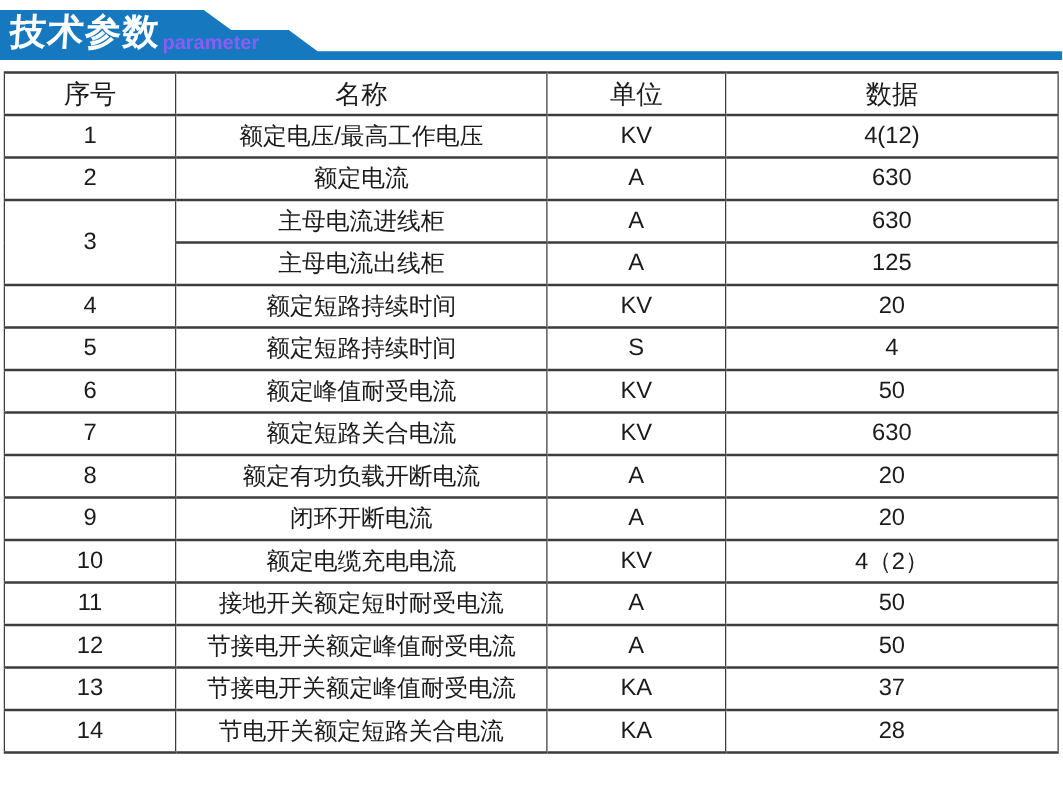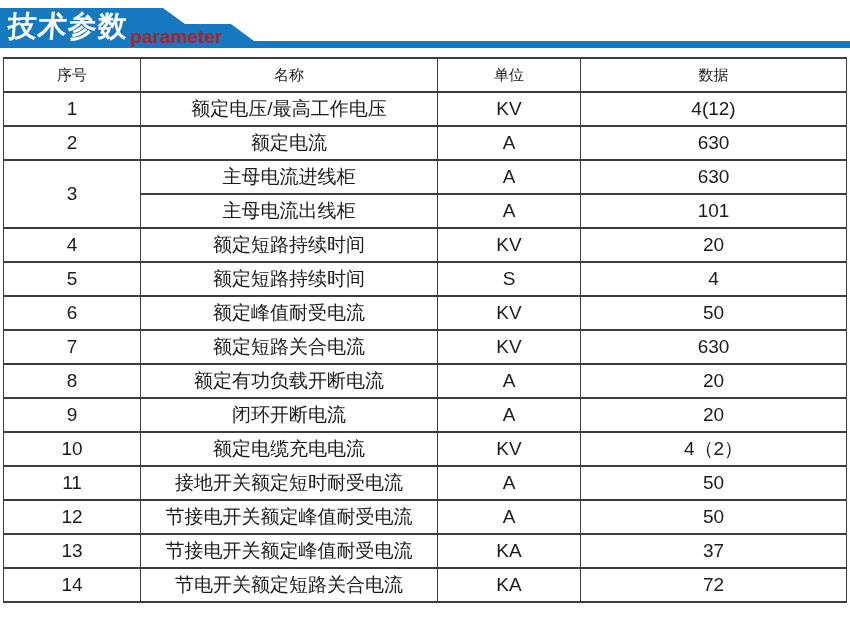--- a/index.html
+++ b/index.html
@@ -25,22 +25,22 @@
     color: #ffffff;
     font-size: 29px;
     font-weight: bold;
     letter-spacing: 1px;
     transform: skewX(-4deg);
     line-height: 36px;
     white-space: nowrap;
   }
   .banner-subtitle {
     position: absolute; left: 130px; top: 26px;
-    color: #b91c1c;
-    font-size: 19px;
+    color: #8b5cf6;
+    font-size: 16px;
     font-weight: bold;
     white-space: nowrap;
     text-align: right;
   }
   
   .table-wrap { margin: 9px 3px 0 3px; }
   table {
     border-collapse: collapse;
     table-layout: fixed;
     width: 843px;
@@ -57,21 +57,21 @@
     text-align: center;
     vertical-align: middle;
     color: #1b1b1b;
     font-size: 19px;
     font-weight: normal;
     height: 34px;
     padding: 0 4px;
     white-space: nowrap;
     overflow: hidden;
   }
-  thead th { font-size: 15px; }
+  thead th { font-size: 21px; }
 </style>
 </head>
 <body>
 
 <div class="banner">
   <div class="banner-shape"></div>
   <div class="banner-title">技术参数</div>
   <div class="banner-subtitle">parameter</div>
 </div>
 
@@ -106,21 +106,21 @@
         </tr>
         <tr>
           <td rowspan="2">3</td>
           <td>主母电流进线柜</td>
           <td>A</td>
           <td>630</td>
         </tr>
         <tr>
           <td>主母电流出线柜</td>
           <td>A</td>
-          <td>101</td>
+          <td>125</td>
         </tr>
         <tr>
           <td>4</td>
           <td>额定短路持续时间</td>
           <td>KV</td>
           <td>20</td>
         </tr>
         <tr>
           <td>5</td>
           <td>额定短路持续时间</td>
@@ -172,17 +172,17 @@
         <tr>
           <td>13</td>
           <td>节接电开关额定峰值耐受电流</td>
           <td>KA</td>
           <td>37</td>
         </tr>
         <tr>
           <td>14</td>
           <td>节电开关额定短路关合电流</td>
           <td>KA</td>
-          <td>72</td>
+          <td>28</td>
         </tr>
       </tbody>
   </table>
 </div>
 
 </body></html>

